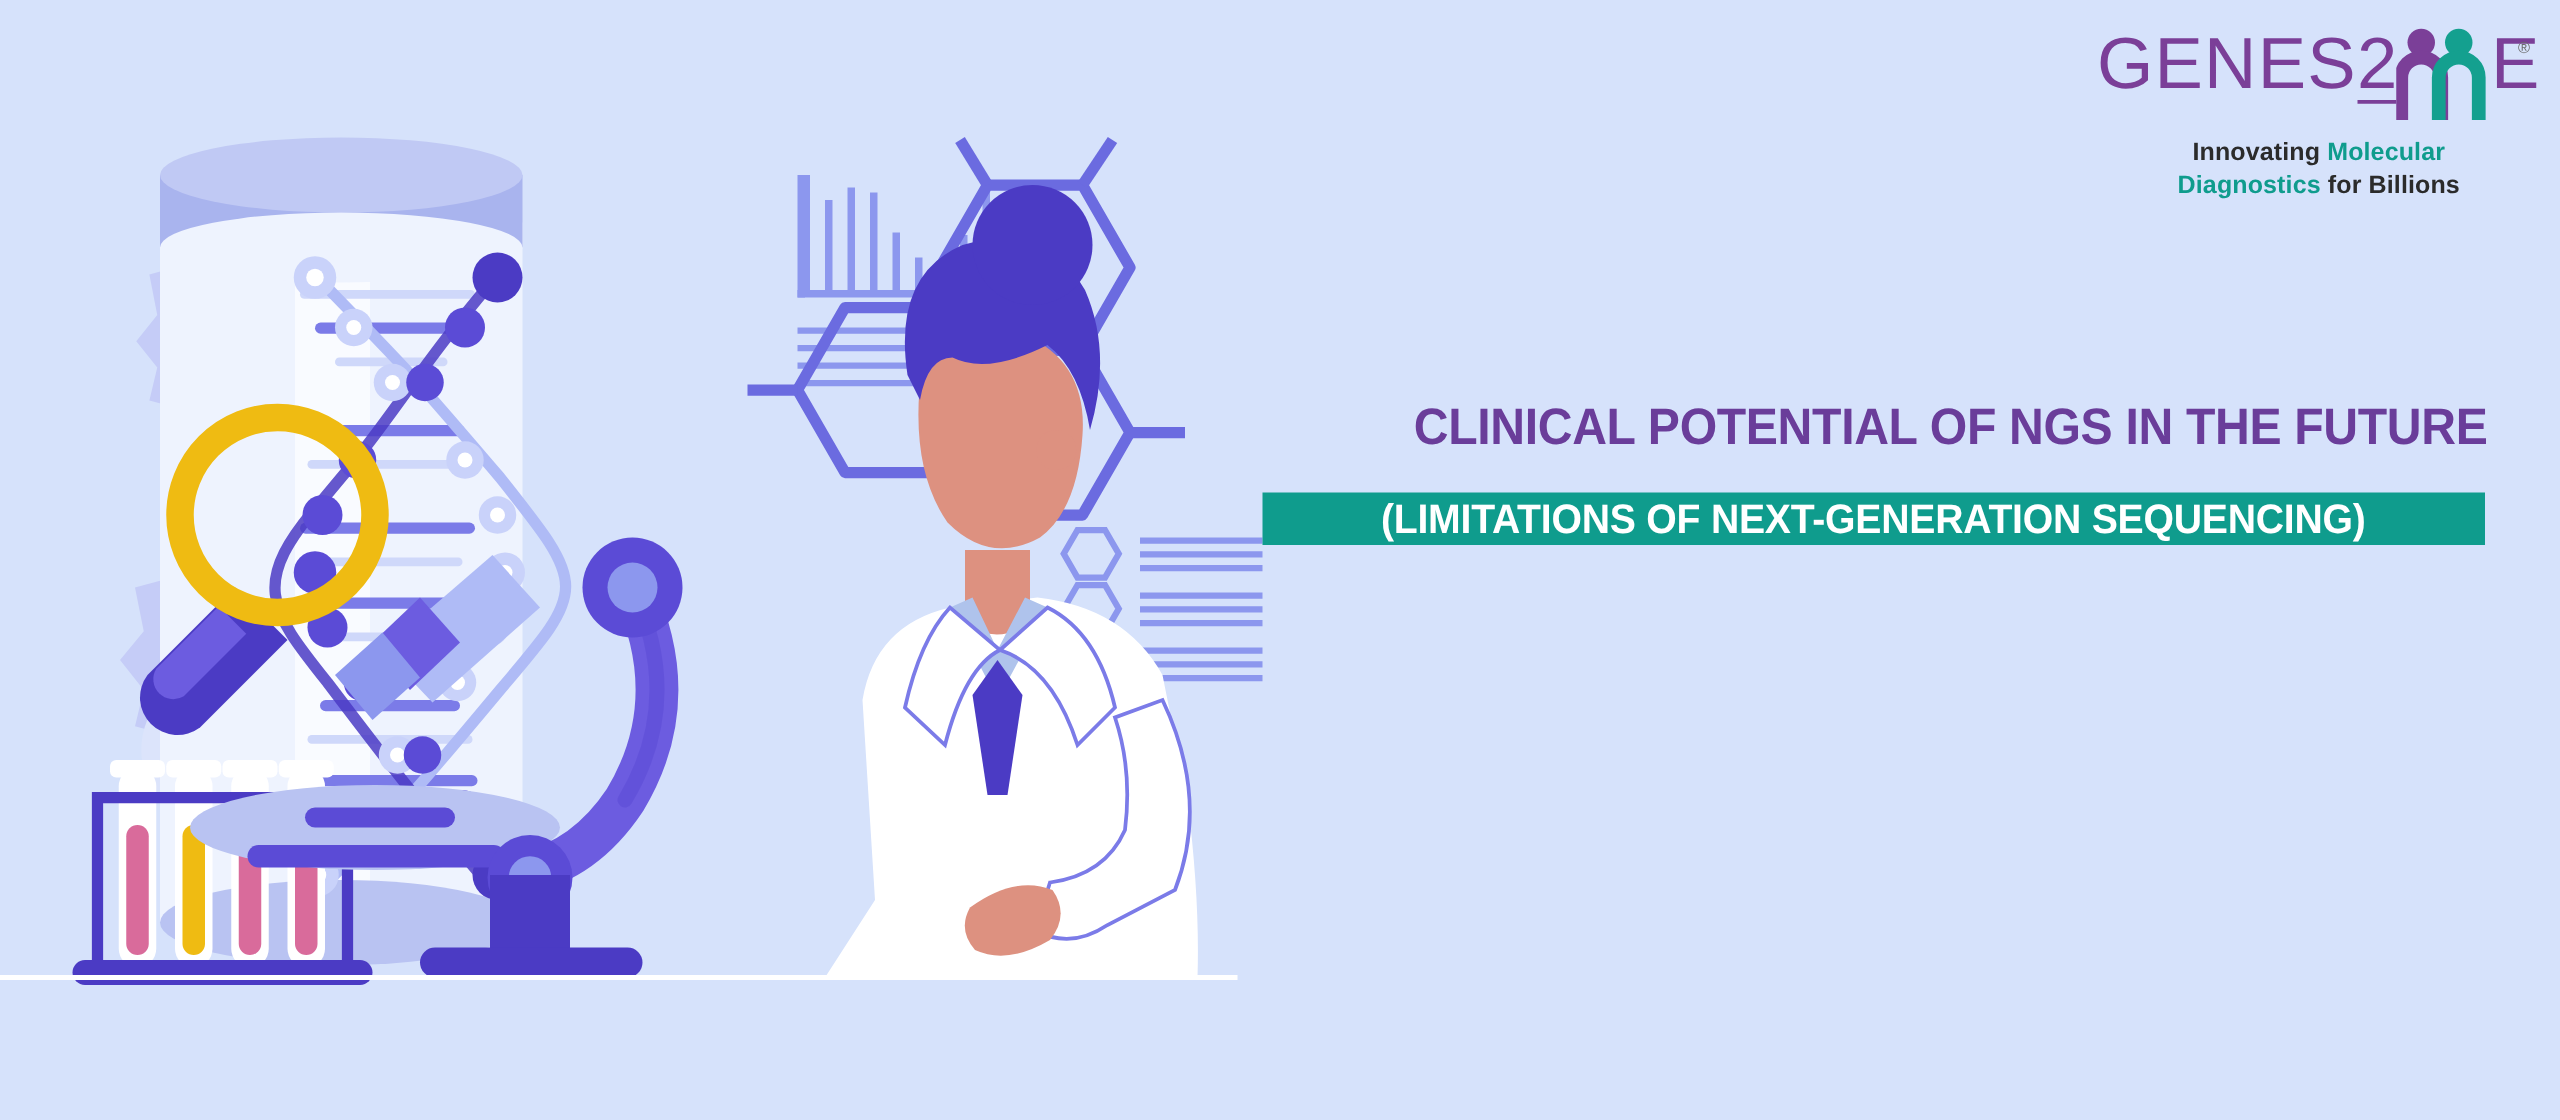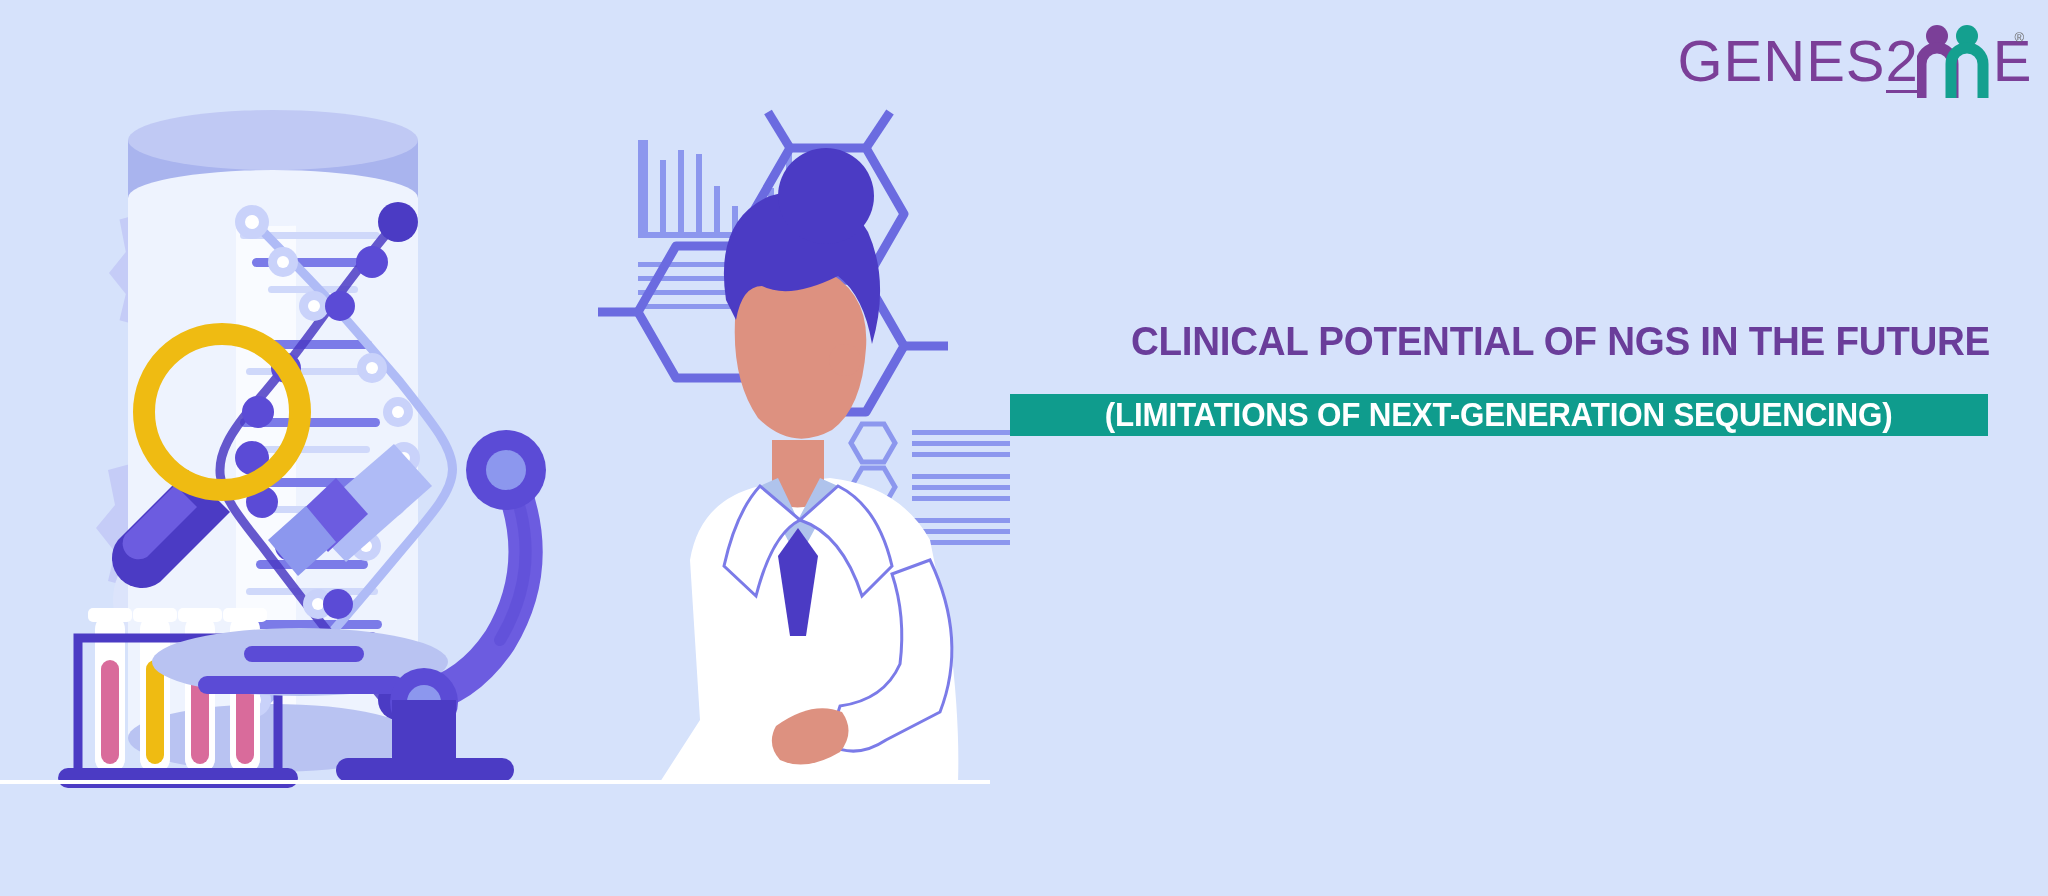--- a/index.html
+++ b/index.html
@@ -16,21 +16,21 @@
   }
 
   
   #logo-block {
     position:absolute; top:22px; right:28px;
     width:330px; text-align:center;
   }
   #logo-wordmark {
     position:relative;
     height:78px;
-    display:flex; align-items:center; justify-content:center;
+    display:flex; align-items:flex-start; justify-content:center;
   }
   .logo-text {
     font-family:"Liberation Sans", sans-serif;
     font-size:58px; font-weight:400; letter-spacing:1px;
     color:#7B3F98; line-height:1;
   }
   #logo-2 { position:relative; }
   #logo-2::after {
     content:""; position:absolute; left:0; right:2px; bottom:-3px;
     height:3px; background:#7B3F98;
@@ -305,20 +305,30 @@
         <svg width="78" height="74" viewBox="0 0 78 74" xmlns="http://www.w3.org/2000/svg">
           <circle cx="20" cy="12" r="11" fill="#7B3F98"></circle>
           <path d="M4 74 V40 a16 16 0 0 1 32 0 V74" fill="none" stroke="#7B3F98" stroke-width="11"></path>
           <circle cx="50" cy="12" r="11" fill="#14A08F"></circle>
           <path d="M34 74 V40 a16 16 0 0 1 32 0 V74" fill="none" stroke="#14A08F" stroke-width="11"></path>
         </svg>
       </span>
       <span class="logo-text">E</span>
       <span id="logo-reg">®</span>
     </div>
+    <div id="logo-tagline">
+      <div class="tag-line">
+        <span class="tag-dark">Innovating</span>
+        <span class="tag-teal">Molecular</span>
+      </div>
+      <div class="tag-line">
+        <span class="tag-teal">Diagnostics</span>
+        <span class="tag-dark">for Billions</span>
+      </div>
+    </div>
   </div>
 
   <div id="headline">CLINICAL POTENTIAL OF NGS IN THE FUTURE</div>
 
   <div id="subtitle-bar">
     <span id="subtitle">(LIMITATIONS OF NEXT-GENERATION SEQUENCING)</span>
   </div>
 
 </div>
 

